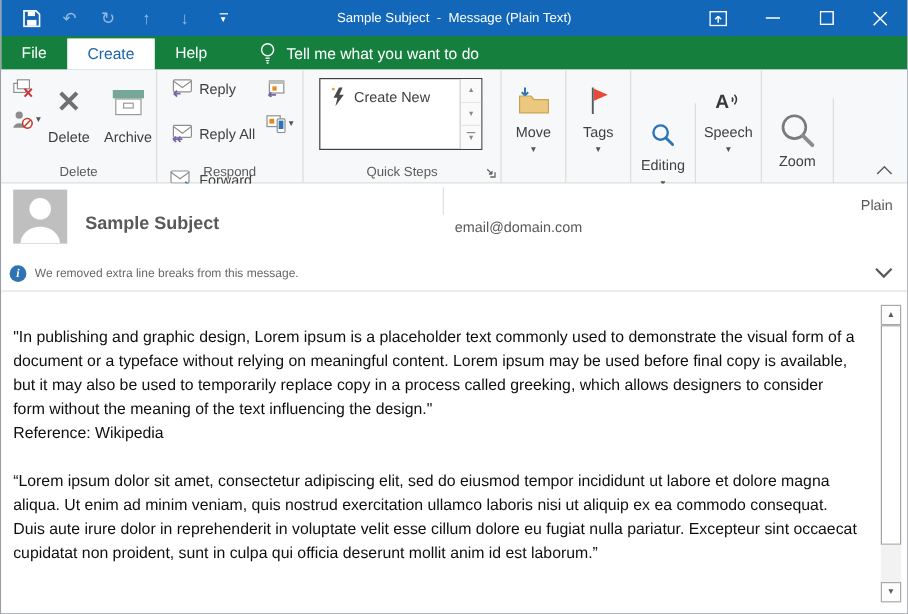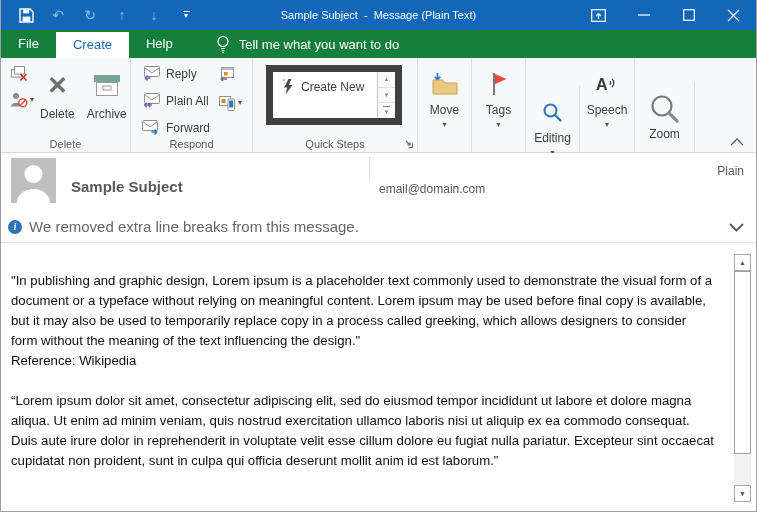--- a/index.html
+++ b/index.html
@@ -29,25 +29,25 @@
   .ribbon { height:95px; background:#f7f8f9; border-bottom:1px solid #d5d7d9; display:flex; position:relative; }
   .rgroup { position:relative; height:94px; border-right:1px solid #dcddde; }
   .group-label { position:absolute; bottom:2px; left:0; right:0; text-align:center; font-size:11px; color:#5a5a5a; }
   .big-btn { display:flex; flex-direction:column; align-items:center; padding:3px 6px 0; font-size:12px; color:#404040; }
   .big-btn .icon-zone { height:44px; display:flex; align-items:center; justify-content:center; }
   .glyph-x { font-size:25px; font-weight:bold; color:#707070; }
   .small-stack { display:flex; flex-direction:column; gap:10px; padding-top:5px; width:34px; align-items:flex-start; }
   .small-ic { display:flex; align-items:center; gap:2px; }
   .caret { font-size:8px; color:#555; line-height:1; }
   
-  .respond-main { display:flex; flex-direction:column; gap:4px; padding-top:4px; }
+  .respond-main { display:flex; flex-direction:column; gap:15px; padding-top:4px; }
   .respond-row { display:flex; align-items:center; gap:5px; height:23px; font-size:12px; color:#404040; }
   .respond-side { display:flex; flex-direction:column; gap:14px; padding:8px 0 0 8px; }
   
-  .qs-gallery { position:absolute; left:13px; top:7px; width:136px; height:60px; background:#fff; border:7px solid #404040; display:flex; }
+  .qs-gallery { position:absolute; left:13px; top:7px; width:136px; height:60px; background:#fff; border:1px solid #404040; display:flex; }
   .qs-items { flex:1; padding:6px 0 0 7px; }
   .qs-item { display:flex; align-items:center; gap:6px; font-size:12px; color:#404040; }
   .qs-strip { width:18px; border-left:1px solid #c6c8ca; display:flex; flex-direction:column; }
   .qs-strip .cell { flex:1; display:flex; align-items:center; justify-content:center; font-size:7px; color:#8a8a8a; border-bottom:1px solid #e3e4e5; background:#fafafa; }
   .qs-strip .cell:last-child { border-bottom:none; }
   .gallery-more { display:flex; flex-direction:column; align-items:center; line-height:1; }
   .gallery-more .bar { width:7px; border-top:1px solid #8a8a8a; margin-bottom:1px; }
   .launcher { position:absolute; right:3px; bottom:3px; }
   
   .tall-btn { width:100%; height:100%; display:flex; flex-direction:column; align-items:center; padding-top:7px; font-size:12px; color:#404040; }
@@ -56,21 +56,21 @@
   .ribbon-collapse { position:absolute; right:12px; bottom:6px; }
   
   .msg-header { height:90px; background:#fff; border-bottom:1px solid #e1e1e1; position:relative; }
   .avatar { position:absolute; left:10px; top:5px; width:45px; height:45px; background:#bfbfbf; overflow:hidden; }
   .subject { position:absolute; left:70px; top:25px; font-size:15px; font-weight:bold; color:#595959; }
   .hdr-divider { position:absolute; left:368px; top:3px; height:23px; border-left:1px solid #e0e0e0; }
   .hdr-email { position:absolute; left:378px; top:11px; font-size:12px; color:#595959;margin-top:18px; }
   .hdr-flag { position:absolute; right:12px; top:11px; font-size:12px; color:#595959; }
   .infobar { position:absolute; left:0; bottom:7px; display:flex; align-items:center; gap:7px; padding-left:7px; }
   .info-badge { width:14px; height:14px; border-radius:50%; background:#2e74b5; color:#fff; font-size:10px; font-weight:bold; font-style:italic; display:flex; align-items:center; justify-content:center; font-family:"Liberation Serif", serif; }
-  .info-text { font-size:15px; color:#666; }
+  .info-text { font-size:10px; color:#666; }
   .hdr-expand { position:absolute; right:12px; bottom:10px; }
   
   .msg-body { position:absolute; top:244px; left:0; right:0; bottom:0; background:#fff; }
   .body-text { margin:27px 40px 0 10px; width:705px; font-size:13.2px; line-height:20px; color:#0f0f0f; }
   .body-text .blank { height:20px; }
   .scrollbar { position:absolute; top:10px; right:5px; width:17px; height:248px; display:flex; flex-direction:column; }
   .sb-btn { height:17px; border:1px solid #a9a9a9; background:#fdfdfd; display:flex; align-items:center; justify-content:center; font-size:7px; color:#5a5a5a; }
   .sb-thumb { height:183px; border:1px solid #a2a2a2; background:#fff; }
   .sb-track { flex:1; background:#f2f2f2; }
   svg { display:block; }
@@ -199,21 +199,21 @@
               <path d="M9.5 13 H3.8 M3.8 13 L6.6 10.6 M3.8 13 L6.6 15.4" stroke="#7b64a5" stroke-width="1.5" fill="none"></path>
             </svg>
             <span>Reply</span>
           </div>
           <div class="respond-row">
             <svg width="20" height="17" viewBox="0 0 20 17">
               <rect x="3.5" y="1.5" width="15" height="10" rx="1" fill="#fff" stroke="#8f8f8f"></rect>
               <path d="M3.5 2.5 L11 8 L18.5 2.5" fill="none" stroke="#8f8f8f"></path>
               <path d="M11 13 H3.2 M3.2 13 L5.8 10.8 M3.2 13 L5.8 15.2 M7 13 L9.4 10.8 M7 13 L9.4 15.2" stroke="#7b64a5" stroke-width="1.4" fill="none"></path>
             </svg>
-            <span>Plain All</span>
+            <span>Reply All</span>
           </div>
           <div class="respond-row">
             <svg width="20" height="17" viewBox="0 0 20 17">
               <rect x="1.5" y="1.5" width="15" height="10" rx="1" fill="#fff" stroke="#8f8f8f"></rect>
               <path d="M1.5 2.5 L9 8 L16.5 2.5" fill="none" stroke="#8f8f8f"></path>
               <path d="M10.5 13 H16.2 M16.2 13 L13.4 10.6 M16.2 13 L13.4 15.4" stroke="#2e75b5" stroke-width="1.5" fill="none"></path>
             </svg>
             <span>Forward</span>
           </div>
         </div>

